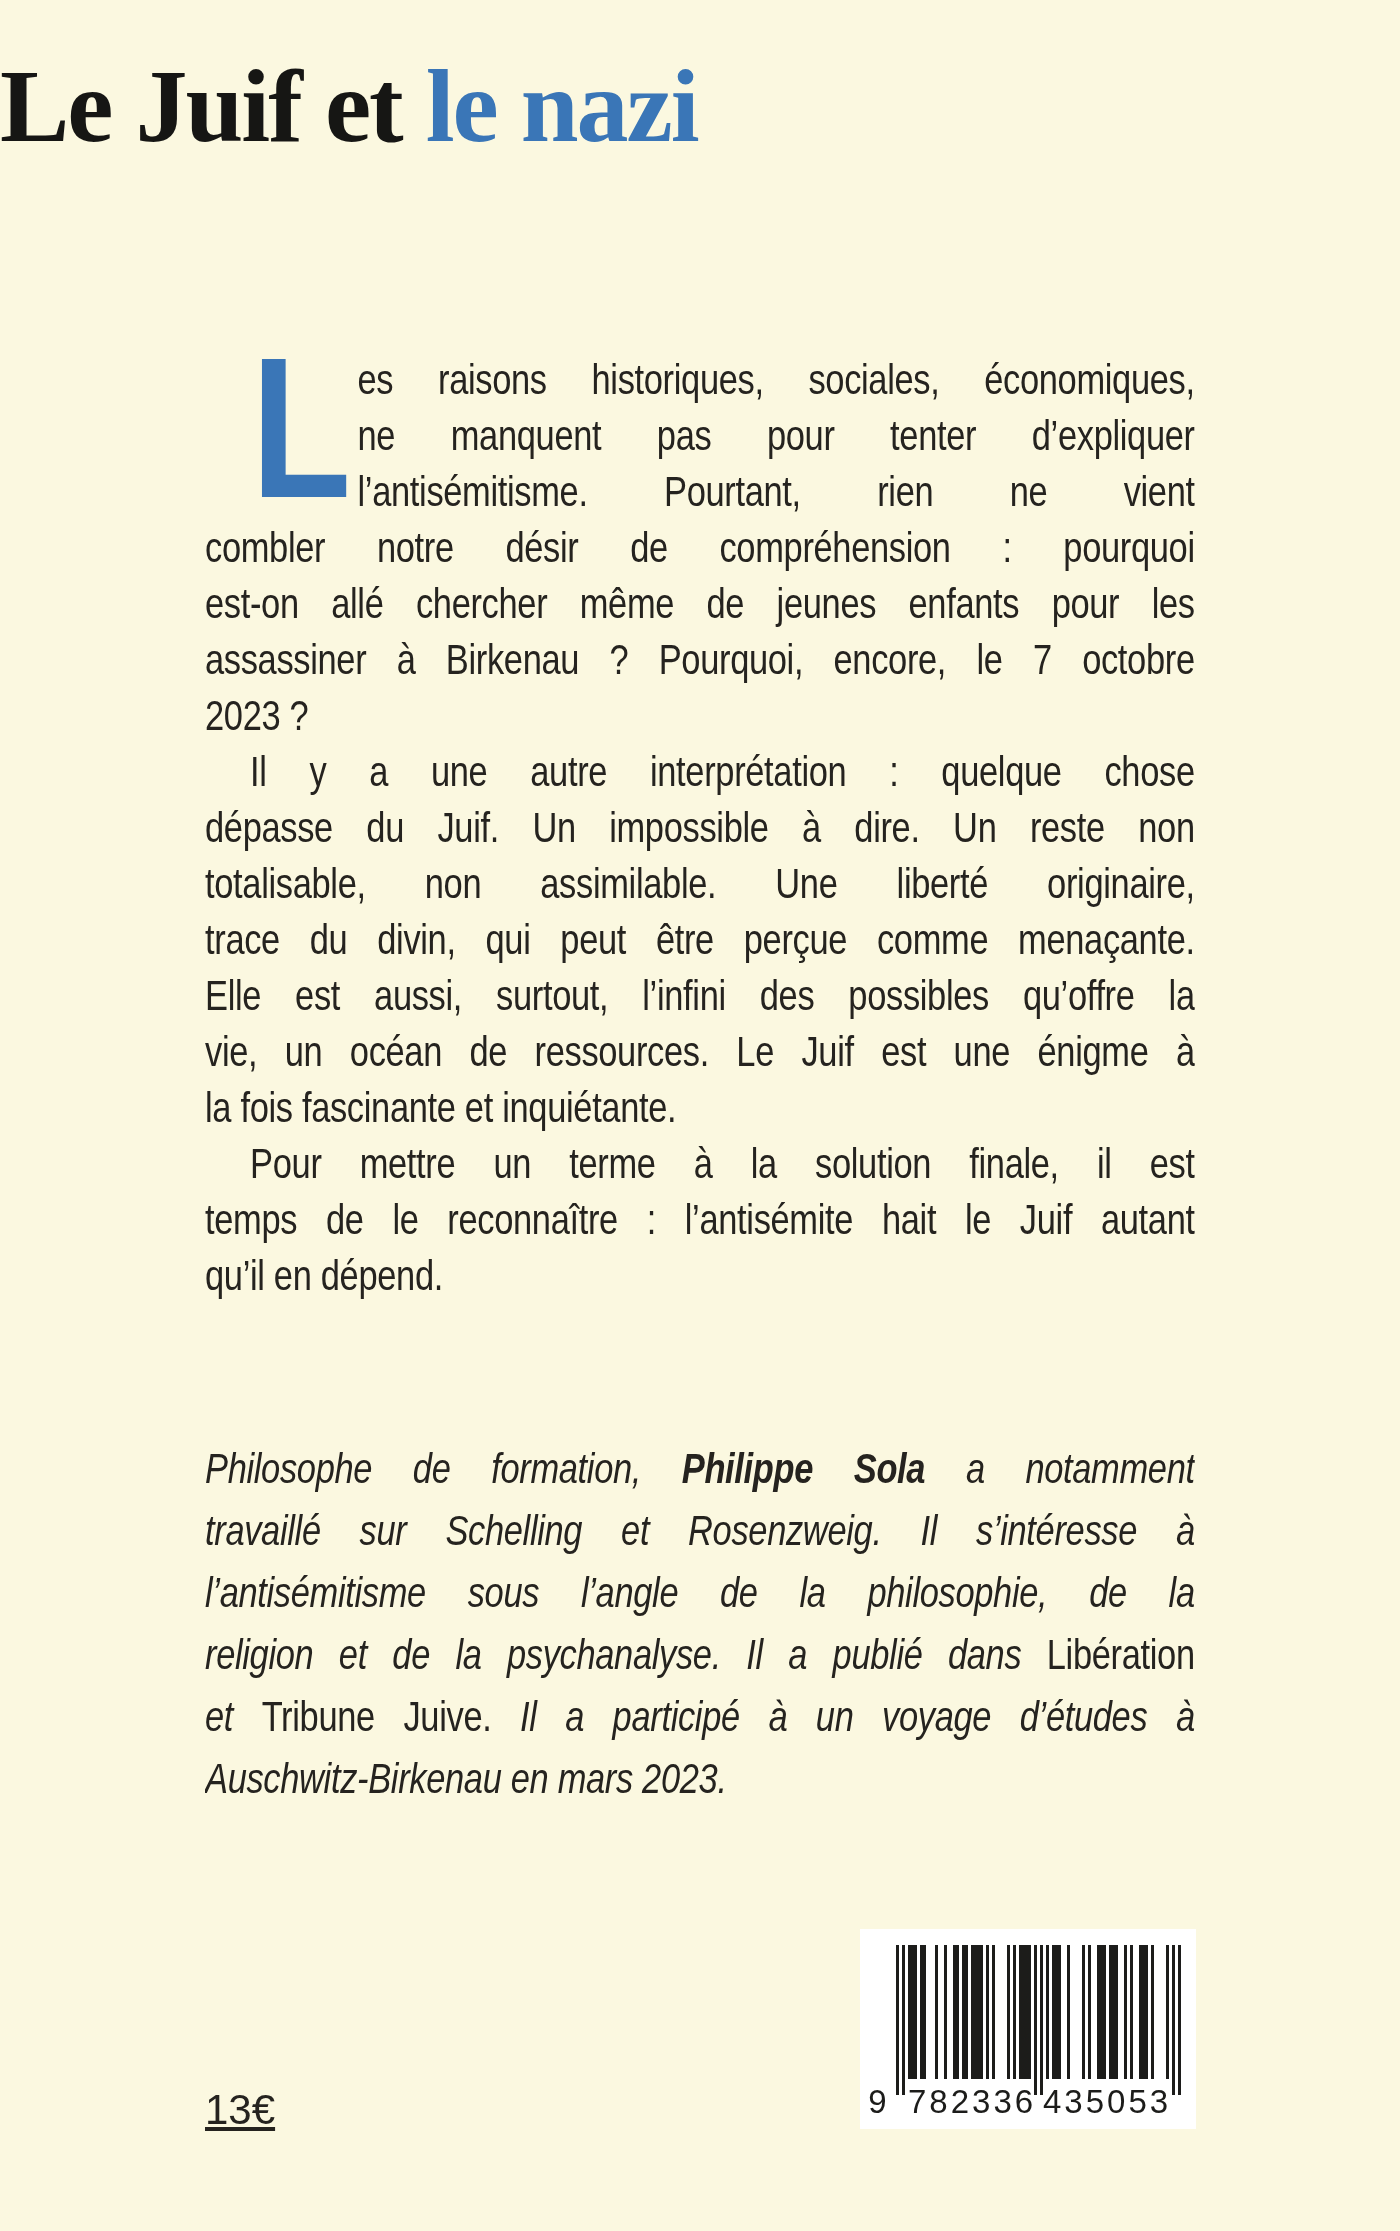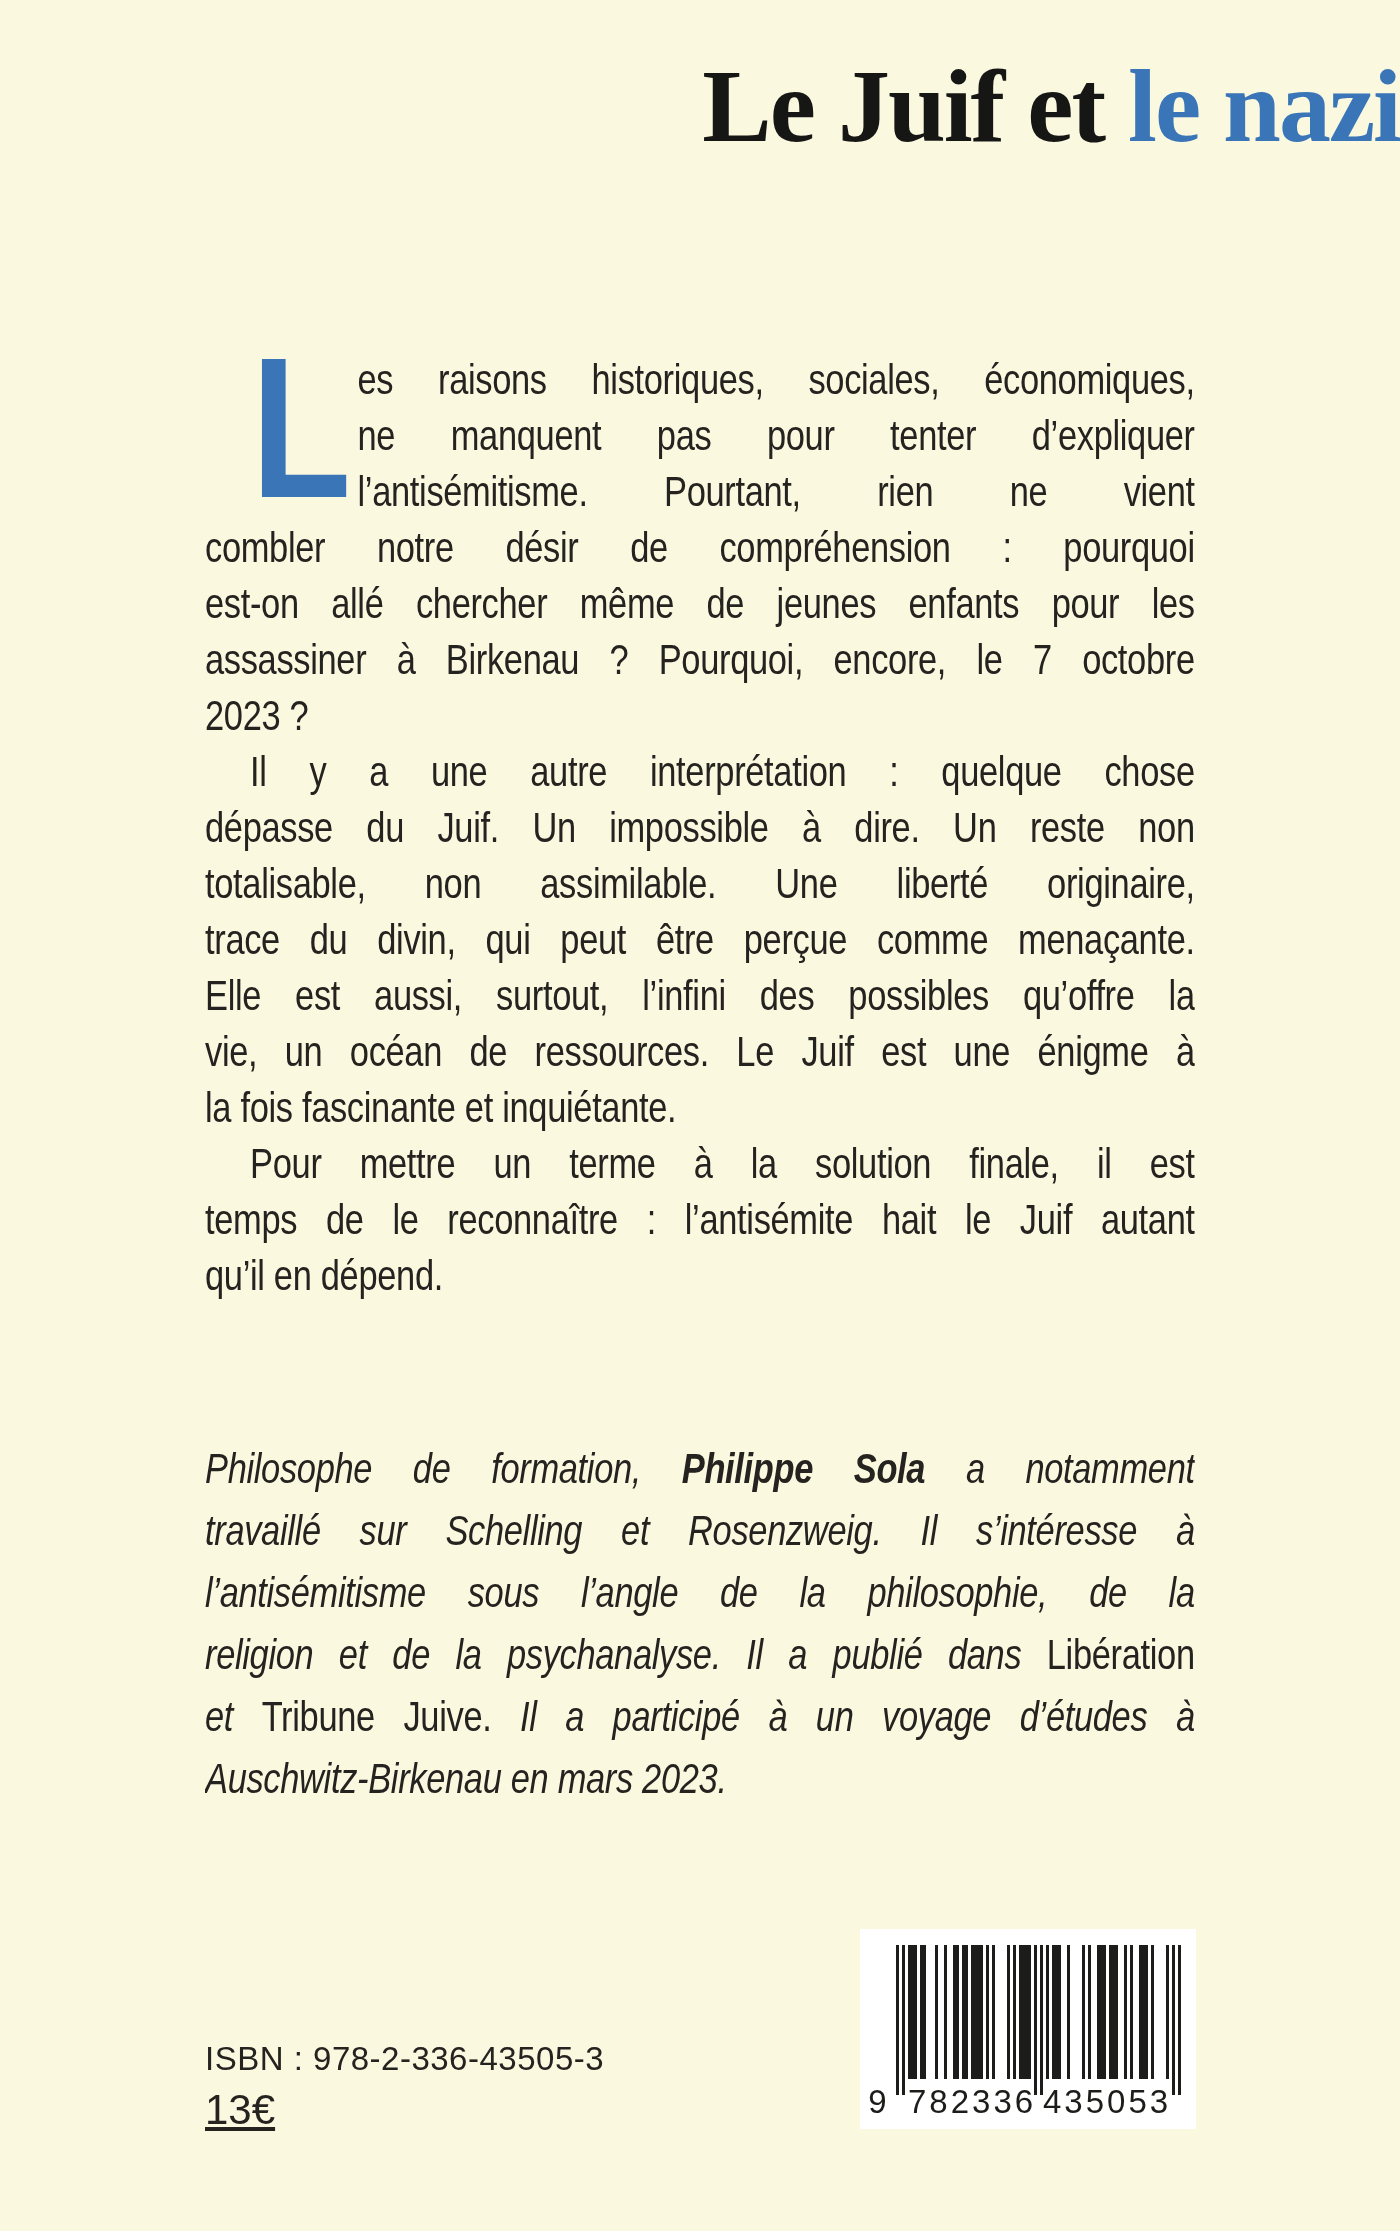--- a/index.html
+++ b/index.html
@@ -1,20 +1,20 @@
 <!DOCTYPE html>
 <html><head>
 <meta charset="utf-8">
 <style>
   html,body{margin:0;padding:0;background:#fbf8e0;}
   .page{position:relative;width:1400px;height:2231px;background:#fbf8e0;
         font-family:"Liberation Sans",sans-serif;color:#25231f;overflow:hidden;}
 
   
-  .title{position:absolute;top:46px;left:0;width:100%;text-align:right;
+  .title{position:absolute;top:46px;left:0;width:100%;text-align:left;
          font-family:"Liberation Serif",serif;font-weight:bold;font-size:104px;
          letter-spacing:-2px;color:#161614;}
   .title .blue{color:#3a76b7;}
 
   
   .synopsis{position:absolute;left:205px;top:352px;width:1207px;
             transform:scaleX(0.82);transform-origin:0 0;
             font-size:42px;line-height:56px;letter-spacing:-0.4px;color:#25231f;}
   .bline{height:56px;overflow:hidden;}
   .just{text-align:justify;text-align-last:justify;text-justify:inter-word;}
@@ -79,21 +79,20 @@
     <div id="bio-lines">
         <div class="bline just"><span>Philosophe de formation, </span><span class="boldname">Philippe Sola</span><span> a notamment</span></div>
         <div class="bline just"><span>travaillé sur Schelling et Rosenzweig. Il s’intéresse à</span></div>
         <div class="bline just"><span>l’antisémitisme sous l’angle de la philosophie, de la</span></div>
         <div class="bline just"><span>religion et de la psychanalyse. Il a publié dans </span><span class="roman">Libération</span></div>
         <div class="bline just"><span>et </span><span class="roman">Tribune Juive. </span><span>Il a participé à un voyage d’études à</span></div>
         <div class="bline"><span>Auschwitz-Birkenau en mars 2023.</span></div>
       </div>
   </div>
 
-  <div class="isbn">ISBN : 978-2-336-43505-3</div>
   <div class="price">13€</div>
 
   <div class="barcode-box">
     <svg id="barcode-bars" width="336" height="200" viewBox="0 0 336 200">
         <rect x="36" y="16" width="3" height="150" fill="#1c1c1a"></rect>
         <rect x="42" y="16" width="3" height="150" fill="#1c1c1a"></rect>
         <rect x="48" y="16" width="9" height="134" fill="#1c1c1a"></rect>
         <rect x="60" y="16" width="6" height="134" fill="#1c1c1a"></rect>
         <rect x="75" y="16" width="3" height="134" fill="#1c1c1a"></rect>
         <rect x="84" y="16" width="3" height="134" fill="#1c1c1a"></rect>

